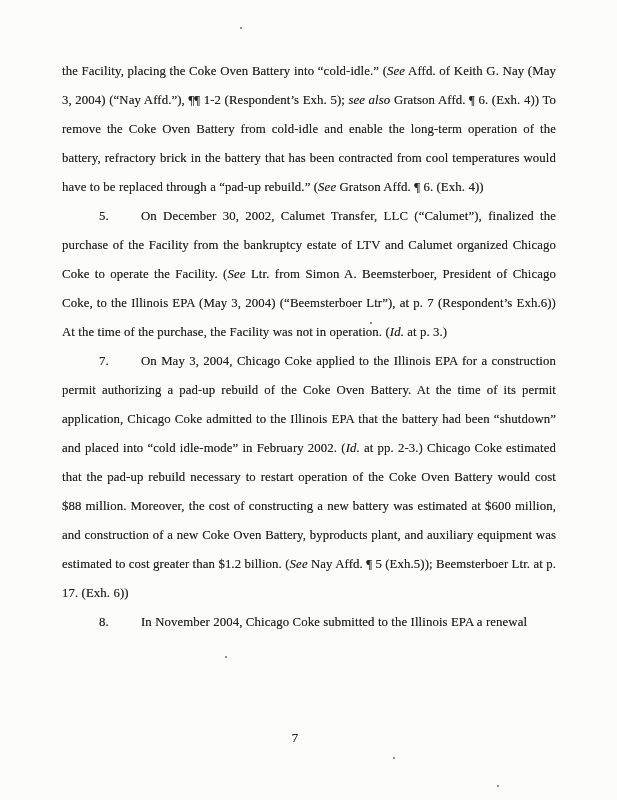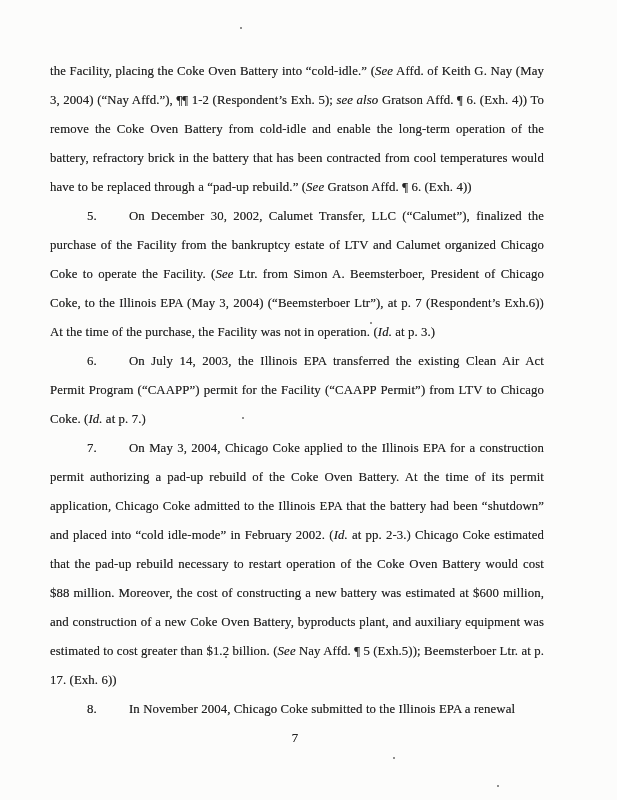--- a/index.html
+++ b/index.html
@@ -11,21 +11,21 @@
     position: relative;
     width: 617px;
     height: 800px;
     background: #fcfcfb;
     overflow: hidden;
     font-family: "Liberation Serif", "DejaVu Serif", serif;
     color: #232323;
   }
   .doc-body {
     position: absolute;
-    left: 50px;
+    left: 62px;
     top: 57px;
     width: 494px;
   }
   .para {
     margin: 0;
     font-size: 12.8px;
     line-height: 29px;
     text-align: justify;
     letter-spacing: 0.1px;
     text-shadow: 0 0 0.6px rgba(35,35,35,0.55);
@@ -60,21 +60,20 @@
     opacity: 0.75;
   }
 </style>
 </head>
 <body>
 
 <div class="page">
   <div class="doc-body" id="doc-body">
       <p class="para"><span>the Facility, placing the Coke Oven Battery into “cold-idle.”  (</span><span class="it">See</span><span> Affd. of Keith G. Nay (May 3, 2004) (“Nay Affd.”), ¶¶ 1-2 (Respondent’s Exh. 5); </span><span class="it">see also</span><span> Gratson Affd. ¶ 6. (Exh. 4))  To remove the Coke Oven Battery from cold-idle and enable the long-term operation of the battery, refractory brick in the battery that has been contracted from cool temperatures would have to be replaced through a “pad-up rebuild.”  (</span><span class="it">See</span><span> Gratson Affd. ¶ 6. (Exh. 4))</span></p>
       <p class="para numbered"><span class="pnum">5.</span><span>On December 30, 2002, Calumet Transfer, LLC (“Calumet”), finalized the purchase of the Facility from the bankruptcy estate of LTV and Calumet organized Chicago Coke to operate the Facility.  (</span><span class="it">See</span><span> Ltr. from Simon A. Beemsterboer, President of Chicago Coke, to the Illinois EPA (May 3, 2004) (“Beemsterboer Ltr”), at p. 7 (Respondent’s Exh.6))  At the time of the purchase, the Facility was not in operation.  (</span><span class="it">Id.</span><span> at p. 3.)</span></p>
-      <p class="para numbered"><span class="pnum">6.</span><span>On July 14, 2003, the Illinois EPA transferred the existing Clean Air Act Permit Program (“CAAPP”) permit for the Facility (“CAAPP Permit”) from LTV to Chicago Coke.  (</span><span class="it">Id.</span><span> at p. 7.)</span></p>
       <p class="para numbered"><span class="pnum">7.</span><span>On May 3, 2004, Chicago Coke applied to the Illinois EPA for a construction permit authorizing a pad-up rebuild of the Coke Oven Battery.  At the time of its permit application, Chicago Coke admitted to the Illinois EPA that the battery had been “shutdown” and placed into “cold idle-mode” in February 2002.  (</span><span class="it">Id.</span><span> at pp. 2-3.)  Chicago Coke estimated that the pad-up rebuild necessary to restart operation of the Coke Oven Battery would cost $88 million.  Moreover, the cost of constructing a new battery was estimated at $600 million, and construction of a new Coke Oven Battery, byproducts plant, and auxiliary equipment was estimated to cost greater than $1.2 billion.  (</span><span class="it">See</span><span> Nay Affd. ¶ 5 (Exh.5)); Beemsterboer Ltr. at p. 17. (Exh. 6))</span></p>
       <p class="para numbered"><span class="pnum">8.</span><span>In November 2004, Chicago Coke submitted to the Illinois EPA a renewal</span></p>
     </div>
 
   <div class="page-number">7</div>
 
   <div class="speck" style="left:240px; top:27px;"></div>
   <div class="speck" style="left:370px; top:322px;"></div>
   <div class="speck" style="left:242px; top:417px;"></div>
   <div class="speck" style="left:225px; top:656px;"></div>

